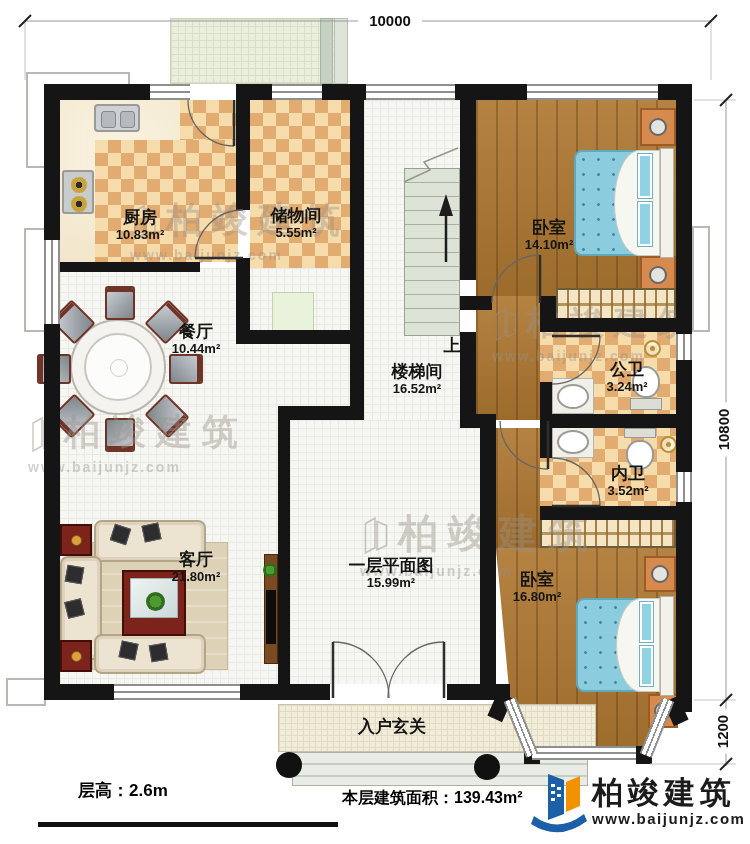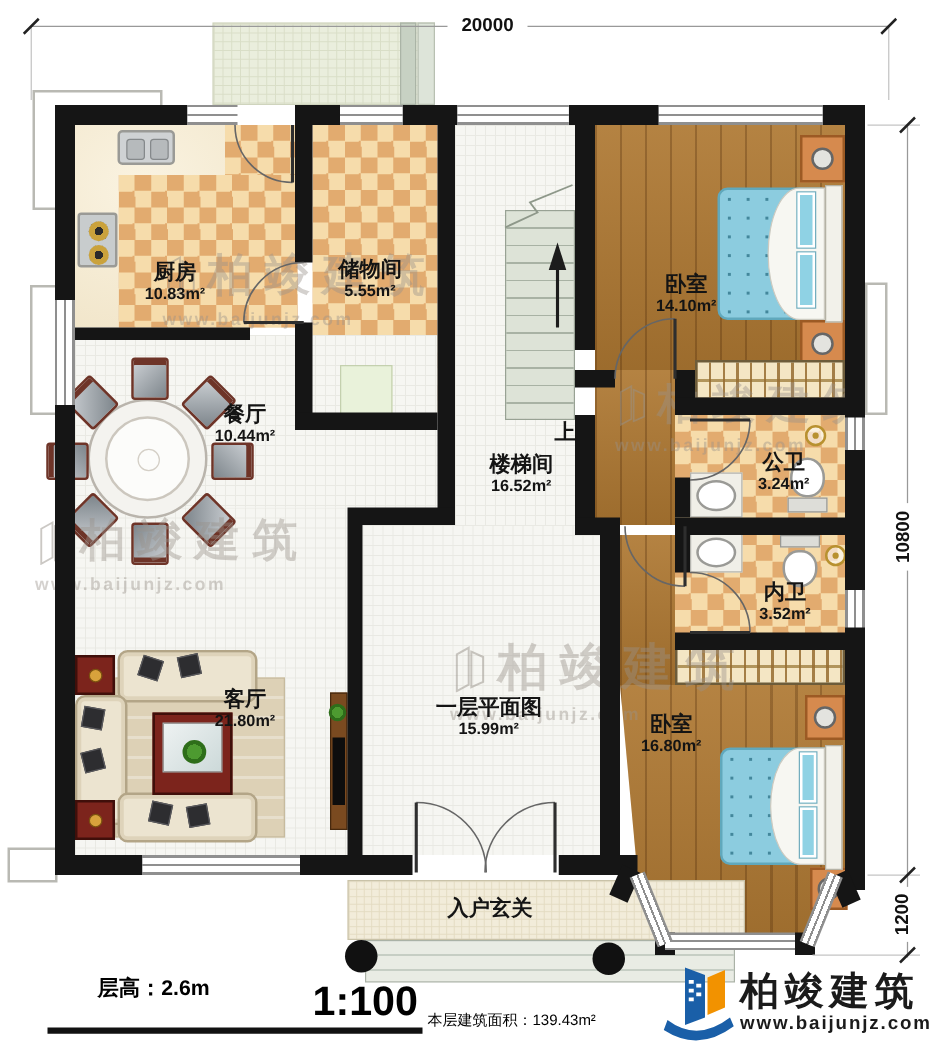--- a/index.html
+++ b/index.html
@@ -69,21 +69,21 @@
   .wm .wm-name{font-weight:bold;letter-spacing:10px;}
   .wm .wm-site{display:block;font-weight:bold;font-size:14px;letter-spacing:2px;margin-top:2px;}
   
   .dim{position:absolute;background:#fff;color:#111;font-weight:bold;font-size:15px;text-align:center;z-index:6;line-height:1;}
   .dimV{transform:rotate(-90deg);}
   
   .ft{position:absolute;color:#000;z-index:6;white-space:nowrap;}
   .statbig{font-size:17px;font-weight:bold;}
   .title{font-size:43px;font-weight:bold;letter-spacing:2px;}
   .scale{font-size:33px;font-weight:bold;}
-  .stat{font-size:12px;font-weight:normal;margin-top:20px;}
+  .stat{font-size:16px;font-weight:bold;}
   .rule{background:#111;z-index:6;}
   .brandname{font-size:31px;font-weight:bold;letter-spacing:5px;color:#1b1b1b;}
   .brandsite{font-size:15px;font-weight:bold;letter-spacing:1.5px;color:#1b1b1b;}
   svg.layer{position:absolute;left:0;top:0;z-index:5;pointer-events:none;}
 </style>
 </head>
 <body>
 
 <div id="canvas">
 
@@ -327,21 +327,21 @@
     </g>
     <g stroke="#222" stroke-width="2">
       <path d="M19 27 L31 15"></path>
       <path d="M705 27 L717 15"></path>
       <path d="M720 106 L732 94"></path>
       <path d="M720 706 L732 694"></path>
       <path d="M720 770 L732 758"></path>
     </g>
   </svg>
 
-  <div class="dim" style="left:358px;top:13px;width:64px;">20000</div>
+  <div class="dim" style="left:358px;top:13px;width:64px;">10000</div>
   <div class="dim dimV" style="left:696px;top:422px;width:54px;">10800</div>
   <div class="dim dimV" style="left:700px;top:724px;width:44px;">1200</div>
 
   <div class="rlabel" style="left:140px;top:208px;">
     <span class="rname">厨房</span>
       <span class="rarea">10.83m²</span>
   </div>
   <div class="rlabel" style="left:296px;top:206px;">
     <span class="rname">储物间</span>
       <span class="rarea">5.55m²</span>
@@ -381,21 +381,20 @@
     <span class="rname">卧室</span>
       <span class="rarea">16.80m²</span>
   </div>
   <div class="rlabel" style="left:392px;top:717px;z-index:6;">
     <span class="rname">入户玄关</span>
   </div>
 
   <div class="ft statbig" style="left:78px;top:779px;">
     <span>层高：</span><span>2.6m</span>
   </div>
-  <div class="ft scale" style="left:250px;top:782px;">1:100</div>
   <div class="abs rule" style="left:38px;top:822px;width:300px;height:5px;"></div>
   <div class="ft stat" style="left:342px;top:788px;">
     <span>本层建筑面积：</span><span>139.43m²</span>
   </div>
 
   <div class="abs" style="left:530px;top:768px;width:212px;height:70px;z-index:6;">
     <svg width="58" height="68" viewBox="0 0 58 68" style="position:absolute;left:0;top:0;">
       <polygon points="18,6 34,12 34,46 18,52" fill="#1a5fa8"></polygon>
       <polygon points="36,14 50,8 50,38 36,44" fill="#f29200"></polygon>
       <rect x="21" y="16" width="4" height="3" fill="#fff"></rect>

